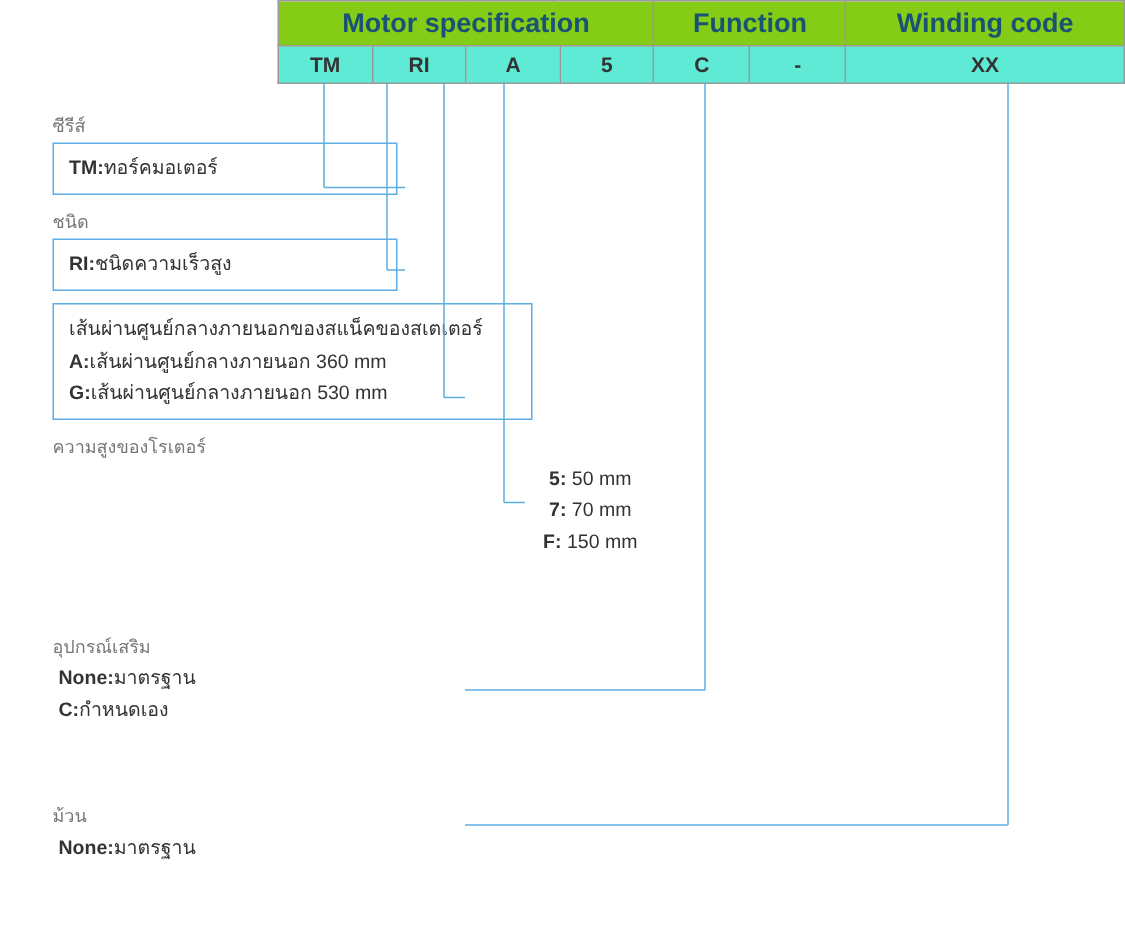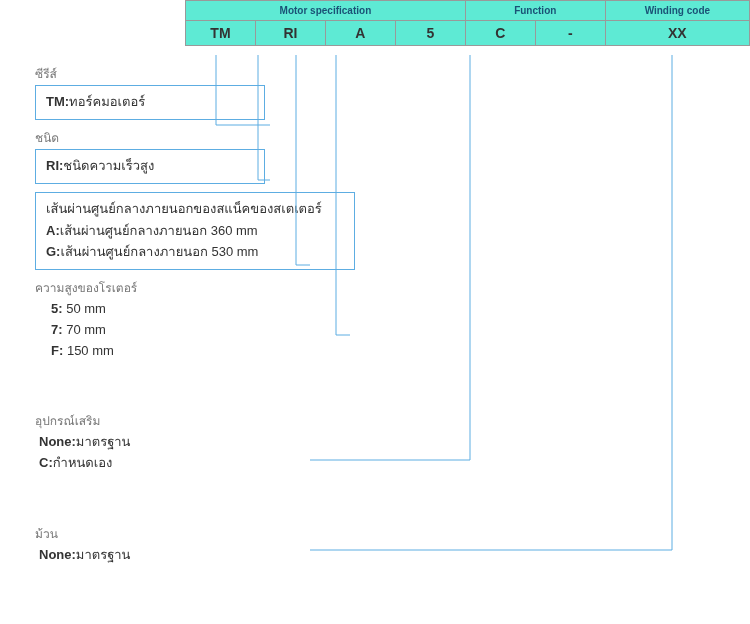--- a/index.html
+++ b/index.html
@@ -30,24 +30,24 @@
       width: 565px;
     }
 
     .header-table th, .header-table td {
       border: 1px solid #999;
       text-align: center;
       padding: 4px 8px;
     }
 
     .header-top th {
-      background: #5eead4;
+      background: #84cc16;
       color: #1a5276;
       font-weight: bold;
-      font-size: 10px;
+      font-size: 18px;
     }
 
     .header-top th.motor-spec {
       border-right: 1px solid #999;
     }
 
     .header-top th.function {
       border-right: 1px solid #999;
     }
 
@@ -171,21 +171,21 @@
           <span class="item-key">A:</span><span>เส้นผ่านศูนย์กลางภายนอก 360 mm</span>
         </div>
         <div class="item-row">
           <span class="item-key">G:</span><span>เส้นผ่านศูนย์กลางภายนอก 530 mm</span>
         </div>
       </div>
     </div>
 
     <div class="section-block" style="margin-top: 8px;">
       <div class="lbl">ความสูงของโรเตอร์</div>
-      <div style="margin-left:16px;">
+      <div style="margin-left:2px;text-align:center;">
         <div class="item-row">
           <span class="item-key">5:</span> <span>50 mm</span>
         </div>
         <div class="item-row">
           <span class="item-key">7:</span> <span>70 mm</span>
         </div>
         <div class="item-row">
           <span class="item-key">F:</span> <span>150 mm</span>
         </div>
       </div>

